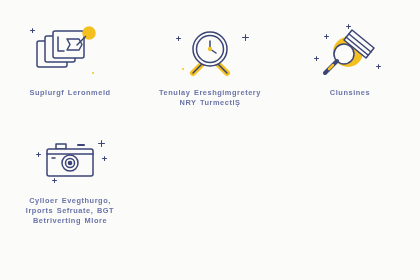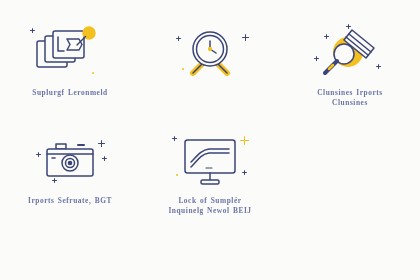--- a/index.html
+++ b/index.html
@@ -27,21 +27,20 @@
     display: grid;
     grid-template-columns: repeat(3, 140px);
     grid-template-rows: 108px 110px;
   }
   .cell {
     position: relative;
     display: flex;
     flex-direction: column;
     align-items: center;
     justify-content: flex-start;
-    font-family: Liberation Serif, serif;
   }
   .icon-wrap {
     position: relative;
     width: 96px;
     height: 62px;
     display: flex;
     align-items: center;
     justify-content: center;
   }
   .icon-wrap svg {
@@ -135,40 +134,43 @@
         <svg width="66" height="56" viewBox="0 0 66 56" fill="none" stroke="#3c4577" stroke-width="1.5" stroke-linecap="round" stroke-linejoin="round">
           <path d="M16 48 L25 39" stroke="#f4c01f" stroke-width="6"></path>
           <path d="M50 48 L41 39" stroke="#f4c01f" stroke-width="6"></path>
           <path d="M16 48 L25 39 M50 48 L41 39" stroke="#3c4577" stroke-width="1.5"></path>
           <circle cx="33" cy="24" r="17" fill="#fbfbf9"></circle>
           <circle cx="33" cy="24" r="13.5"></circle>
           <path d="M33 16 L33 24 L39 28"></path>
           <circle cx="33" cy="24" r="1.4" fill="#f4c01f" stroke="#f4c01f"></circle>
         </svg>
       </div>
+      <div class="caption">
+        <div>Tenulay Ereshgimgretery</div>
+        <div>NRY TurmectlŞ</div>
+      </div>
     </div>
 
     <div class="cell">
       <div class="icon-wrap">
         <span class="sp sp-4 navy" style="left:44px; top:2px;"></span>
         <span class="sp sp-4 navy" style="left:22px; top:12px;"></span>
         <span class="sp sp-4 navy" style="left:12px; top:34px;"></span>
         <span class="sp sp-4 navy" style="left:74px; top:42px;"></span>
         <svg width="68" height="58" viewBox="0 0 68 58" fill="none" stroke="#3c4577" stroke-width="1.5" stroke-linecap="round" stroke-linejoin="round">
           <circle cx="32" cy="28" r="15" fill="#f4c01f" stroke="none"></circle>
           <path d="M36 6 L58 24 L50 34 L28 16 Z" fill="#fbfbf9"></path>
           <path d="M33 10 L55 28"></path>
           <path d="M30 13 L52 31"></path>
           <circle cx="28" cy="30" r="10" fill="#fbfbf9"></circle>
           <path d="M21 37 L9 49" stroke-width="4"></path>
           <path d="M13 45 L17 41" stroke="#f4c01f" stroke-width="2.5"></path>
         </svg>
       </div>
       <div class="caption">
-        <div>Clunsines Irports</div>
         <div>Clunsines</div>
       </div>
     </div>
 
     <div class="cell">
       <div class="icon-wrap">
         <span class="sp sp-4 navy" style="left:76px; top:10px; width:7px; height:7px;"></span>
         <span class="sp sp-4 navy" style="left:14px; top:22px;"></span>
         <span class="sp sp-4 navy" style="left:80px; top:26px;"></span>
         <span class="sp sp-4 navy" style="left:30px; top:48px;"></span>
@@ -177,39 +179,21 @@
           <path d="M40 9 h6" stroke-width="2"></path>
           <rect x="9" y="13" width="46" height="27" rx="2" fill="#fbfbf9"></rect>
           <path d="M9 18 h46"></path>
           <circle cx="32" cy="27" r="8"></circle>
           <circle cx="32" cy="27" r="4.5"></circle>
           <circle cx="32" cy="27" r="1.6" fill="#3c4577"></circle>
           <path d="M14 22 h3"></path>
         </svg>
       </div>
       <div class="caption">
+        <div>Cylloer Evegthurgo,</div>
         <div>Irports Sefruate, BGT</div>
+        <div>Betriverting Mlore</div>
       </div>
     </div>
 
-    <div class="cell">
-      <div class="icon-wrap">
-        <span class="sp sp-4 navy" style="left:10px; top:6px;"></span>
-        <span class="sp sp-4 gold" style="left:78px; top:6px; width:9px; height:9px;"></span>
-        <span class="sp sp-dot gold" style="left:14px; top:44px;"></span>
-        <span class="sp sp-4 navy" style="left:80px; top:40px;"></span>
-        <svg width="62" height="54" viewBox="0 0 62 54" fill="none" stroke="#3c4577" stroke-width="1.5" stroke-linecap="round" stroke-linejoin="round">
-          <rect x="6" y="6" width="50" height="33" rx="2.5" fill="#fbfbf9"></rect>
-          <path d="M12 28 C18 22, 22 16, 30 15 L50 15" fill="none"></path>
-          <path d="M12 33 C18 27, 22 20, 30 19 L50 19" fill="none"></path>
-          <path d="M27 34 h6" stroke-width="1.2"></path>
-          <path d="M31 39 L31 46"></path>
-          <rect x="22" y="46" width="18" height="4" rx="1.5" fill="#fbfbf9"></rect>
-        </svg>
-      </div>
-      <div class="caption">
-        <div>Lock of Sumplér</div>
-        <div>Inquinelg Newol BEIJ</div>
-      </div>
-    </div>
 
   </div>
 </div>
 
 </body></html>

